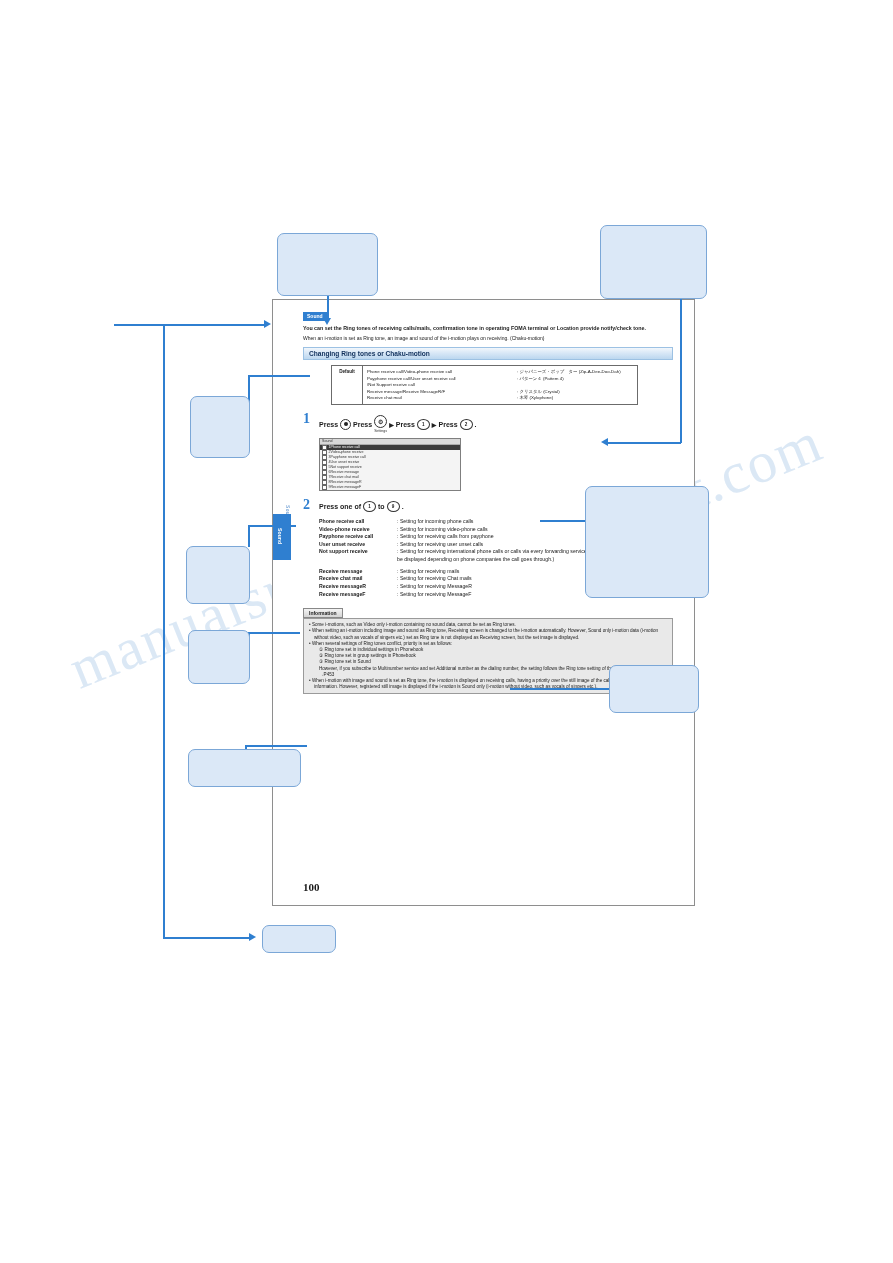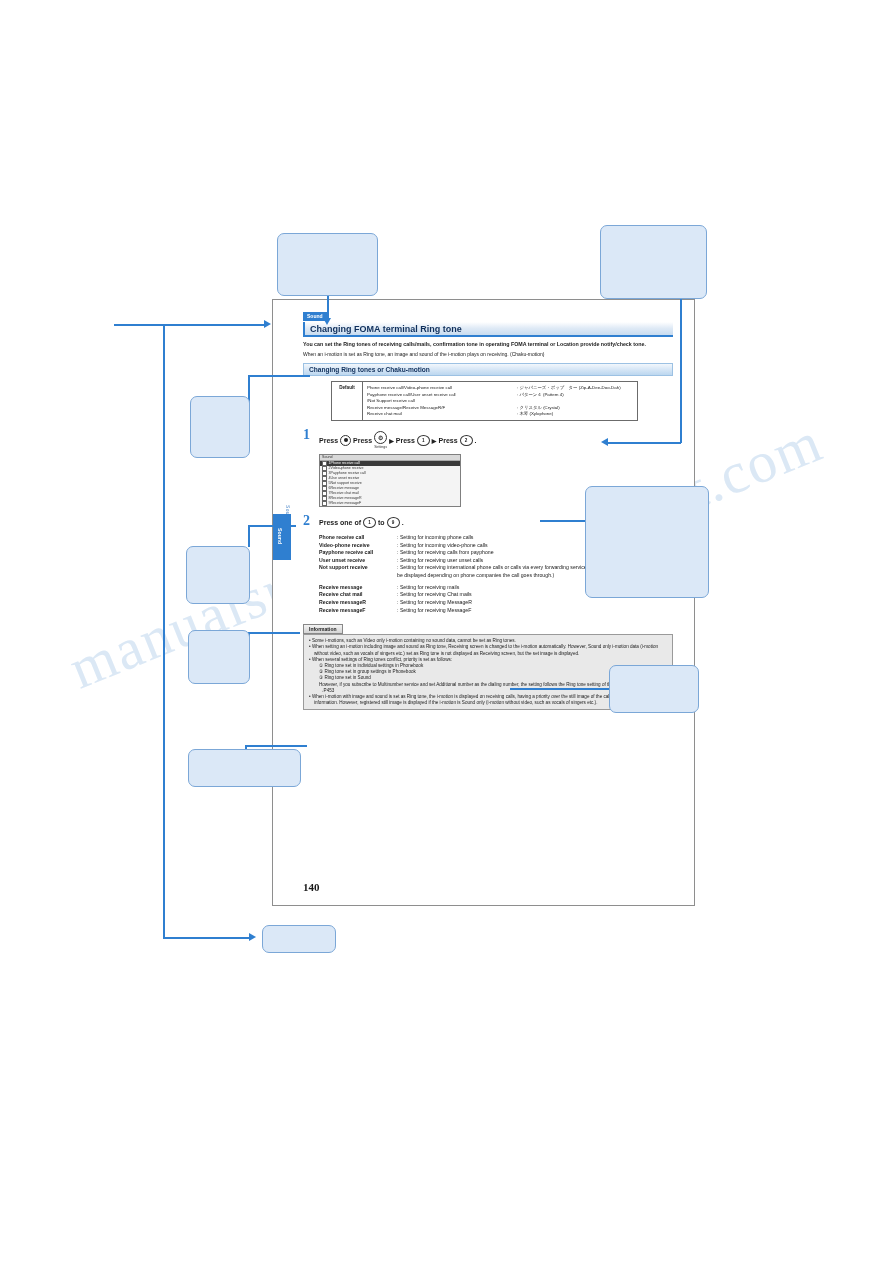--- a/index.html
+++ b/index.html
@@ -355,23 +355,20 @@
 
     <div class="sidetab">Sound/Display/Light</div>
     <div class="sidetab-blue">
       <span>Sound</span>
     </div>
 
     <div class="content">
 
       <div class="sec-label">Sound</div>
 
-      <div class="h1bar">
-        <span>Changing FOMA terminal Ring tone</span>
-      </div>
 
       <div class="lead">You can set the Ring tones of receiving calls/mails, confirmation tone in operating FOMA terminal or Location provide notify/check tone.</div>
 
       <div class="bullet">When an i-motion is set as Ring tone, an image and sound of the i-motion plays on receiving. (Chaku-motion)</div>
 
       <div class="h2bar">
         <span>Changing Ring tones or Chaku-motion</span>
       </div>
 
       <div class="deftable">
@@ -493,15 +490,15 @@
         <p>• When several settings of Ring tones conflict, priority is set as follows:</p>
         <p class="sub">① Ring tone set in individual settings in Phonebook</p>
         <p class="sub">② Ring tone set in group settings in Phonebook</p>
         <p class="sub">③ Ring tone set in Sound</p>
         <p class="sub">However, if you subscribe to Multinumber service and set Additional number as the dialing number, the setting follows the Ring tone setting of the Additional number. →P453</p>
         <p>• When i-motion with image and sound is set as Ring tone, the i-motion is displayed on receiving calls, having a priority over the still image of the caller set as Phonebook basic information. However, registered still image is displayed if the i-motion is Sound only (i-motion without video, such as vocals of singers etc.).</p>
       </div>
 
     </div>
 
-    <div class="pagenum">140</div>
+    <div class="pagenum">100</div>
   </div>
 </div>
 
 </body></html>

